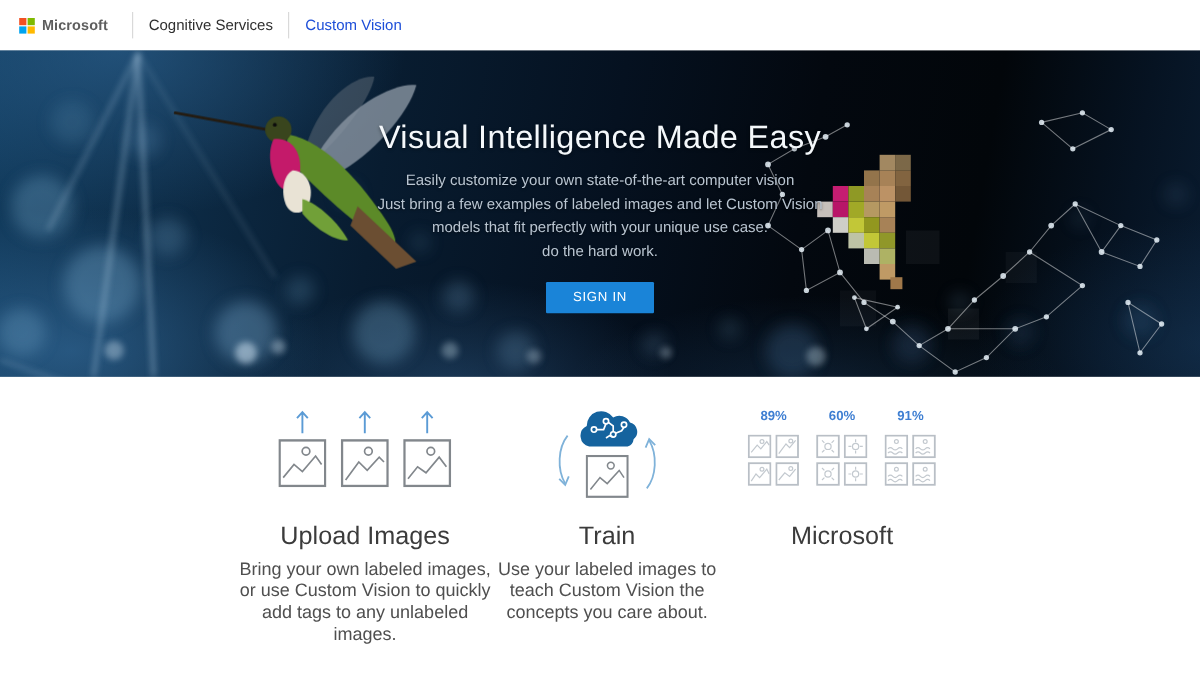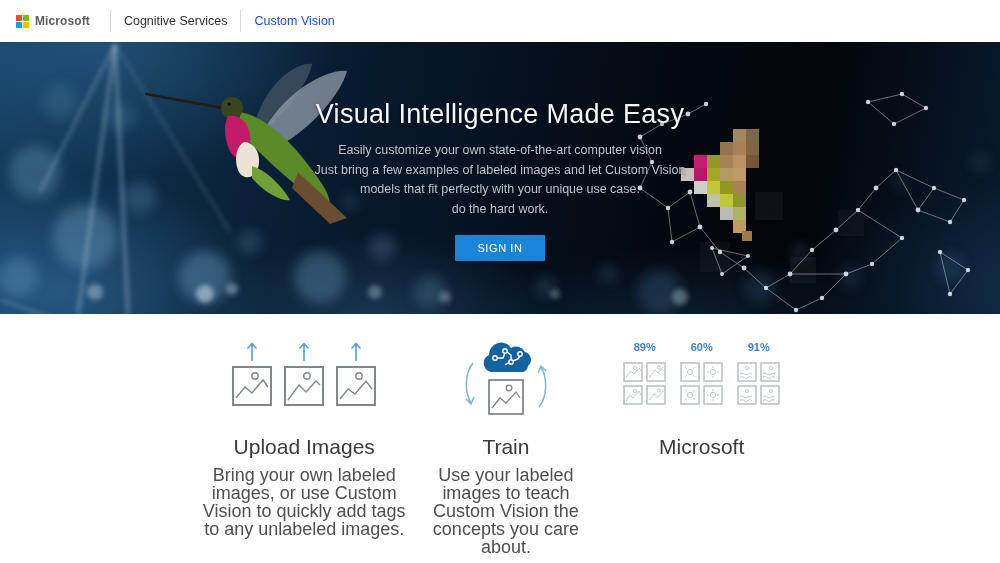--- a/index.html
+++ b/index.html
@@ -38,21 +38,21 @@
   .signin-btn { margin-top:16px; display:inline-block; background:#1a84d8; color:#fff; border:none;
     font-family:inherit; font-size:11px; font-weight:400; letter-spacing:.6px;
     padding:2px 22px; min-width:76px; height:26px; cursor:pointer; border-radius:1px; }
 
   
   .features { width:606px; margin:0 auto; padding-top:27px; display:flex; justify-content:space-between; }
   .feature-col { text-align:center; }
   .col-upload { width:218px; } .col-train { width:192px; } .col-evaluate { width:206px; }
   .icon-area { height:72px; display:flex; align-items:flex-start; justify-content:center; }
   .feature-title { font-size:21px; font-weight:400; color:#3b3b3b; margin-top:22px; }
-  .feature-desc { font-size:18px; line-height:18px; color:#4f4f4f; margin-top:7px; }
+  .feature-desc { font-size:15px; line-height:18px; color:#4f4f4f; margin-top:7px; }
 
   .upload-item { display:flex; flex-direction:column; align-items:center; margin:0 6px; }
   .train-wrap { display:flex; align-items:center; }
   .eval-group { display:inline-block; margin:0 7px; }
   .eval-score { font-size:11px; font-weight:700; color:#3f7fd2; margin-bottom:9px; }
   .eval-grid { display:grid; grid-template-columns:20px 20px; gap:3px; justify-content:center; }
 </style>
 </head>
 <body>
 

